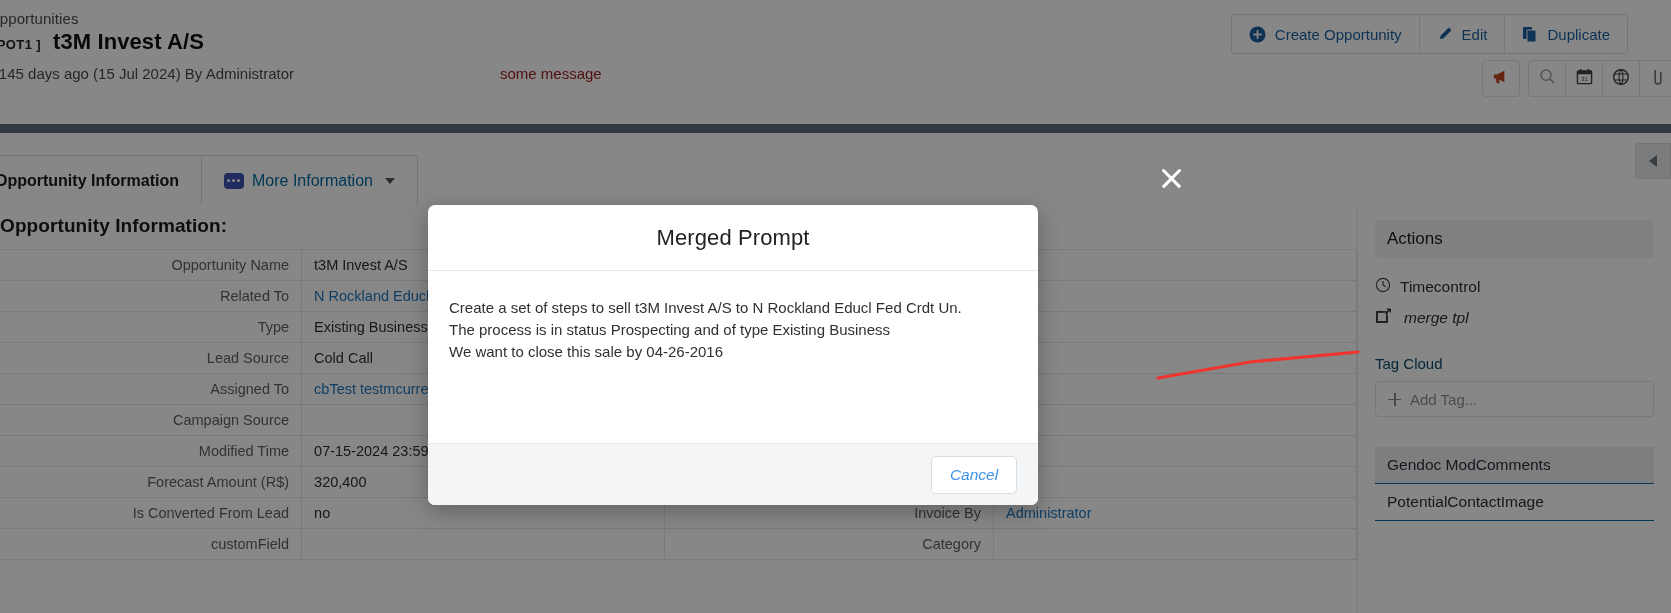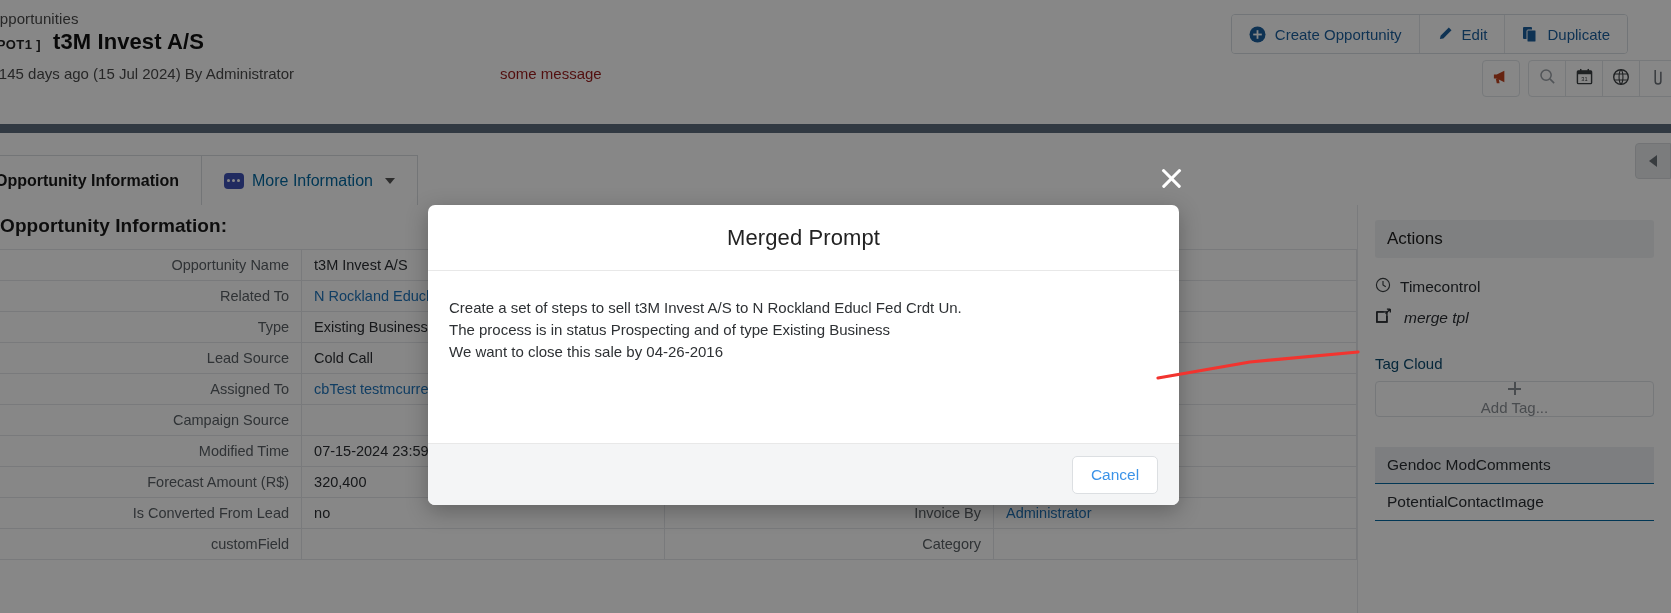--- a/index.html
+++ b/index.html
@@ -205,21 +205,20 @@
   }
   .tag-box {
     margin: 9px 17px 0 17px;
     border: 1px solid #dfe3e7;
     border-radius: 4px;
     height: 36px;
     display: flex; align-items: center; gap: 9px;
     padding: 0 12px;
     color: #8b9096; font-size: 15px;
     cursor: text;
-    flex-direction: column;
   }
   .plus {
     position: relative; width: 13px; height: 13px; display:block;
   }
   .plus:before, .plus:after {
     content:""; position:absolute; background:#8b9096;
   }
   .plus:before { left:0; top:6px; width:13px; height:1.6px; }
   .plus:after  { top:0; left:6px; height:13px; width:1.6px; }
 
@@ -237,21 +236,21 @@
   .overlay {
     position: absolute; inset: 0;
     background: rgba(0,0,0,0.47);
     z-index: 40;
   }
 
   
   .modal {
     position: absolute;
     left: 428px; top: 205px;
-    width: 751px; height: 300px;
+    width: 610px; height: 300px;
     background: #fff;
     border-radius: 7px;
     z-index: 60;
     display: flex; flex-direction: column;
     box-shadow: 0 6px 22px rgba(0,0,0,.28);
     overflow: hidden;
   }
   .modal-head {
     height: 66px;
     display: flex; align-items: center; justify-content: center;
@@ -266,20 +265,21 @@
     padding: 26px 21px 10px 21px;
     font-size: 15px; color: #2e3134; line-height: 1.47;
   }
   .modal-body p { margin: 0 0 0 0; }
   .modal-foot {
     height: 62px;
     background: #f4f5f6;
     border-top: 1px solid #e8e8e8;
     display: flex; align-items: center; justify-content: flex-end;
     padding-right: 21px;
+    font-style: italic;
   }
   .cancel-btn {
     min-width: 86px;
     height: 38px;
     background: #fff;
     border: 1px solid #dcdfe2;
     border-radius: 5px;
     color: #3b93e8;
     font-size: 15.5px;
     display: flex; align-items: center; justify-content: center;

